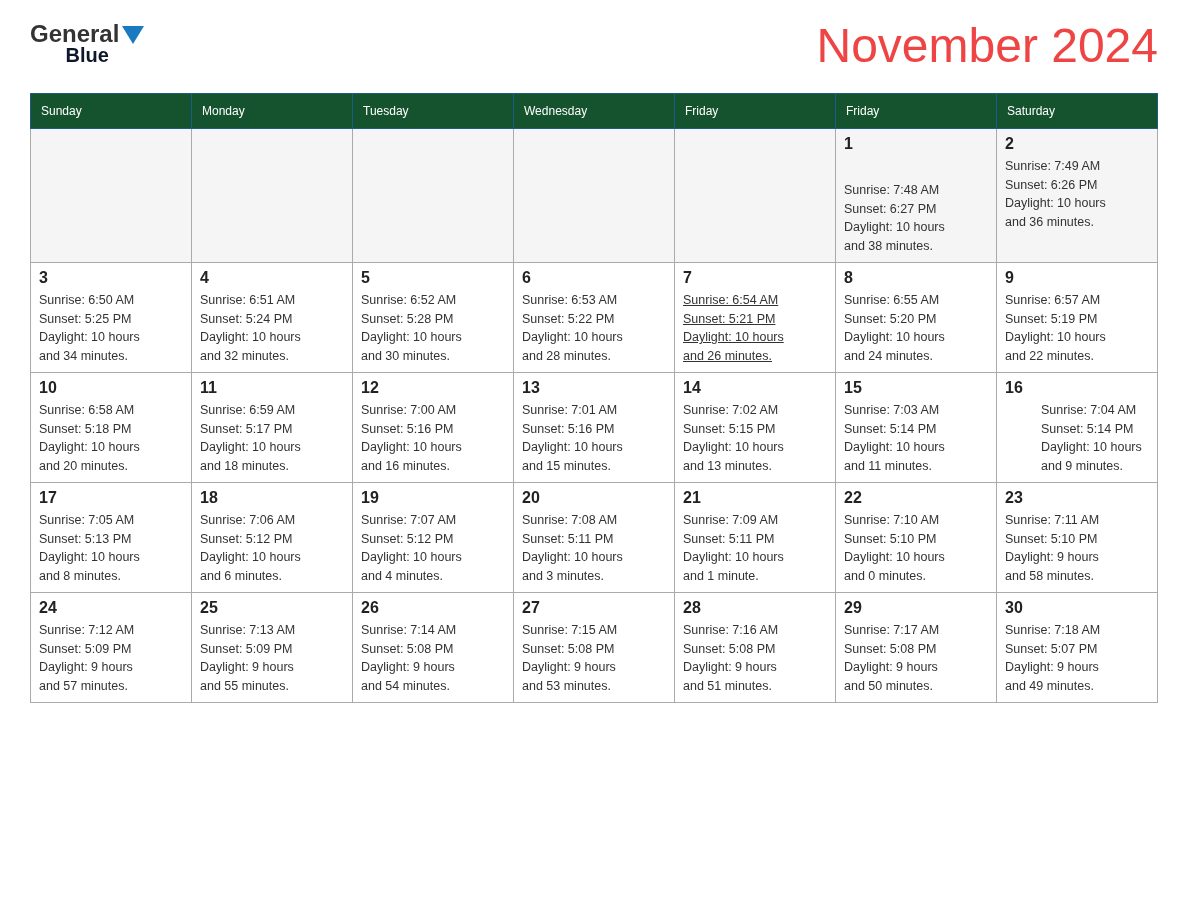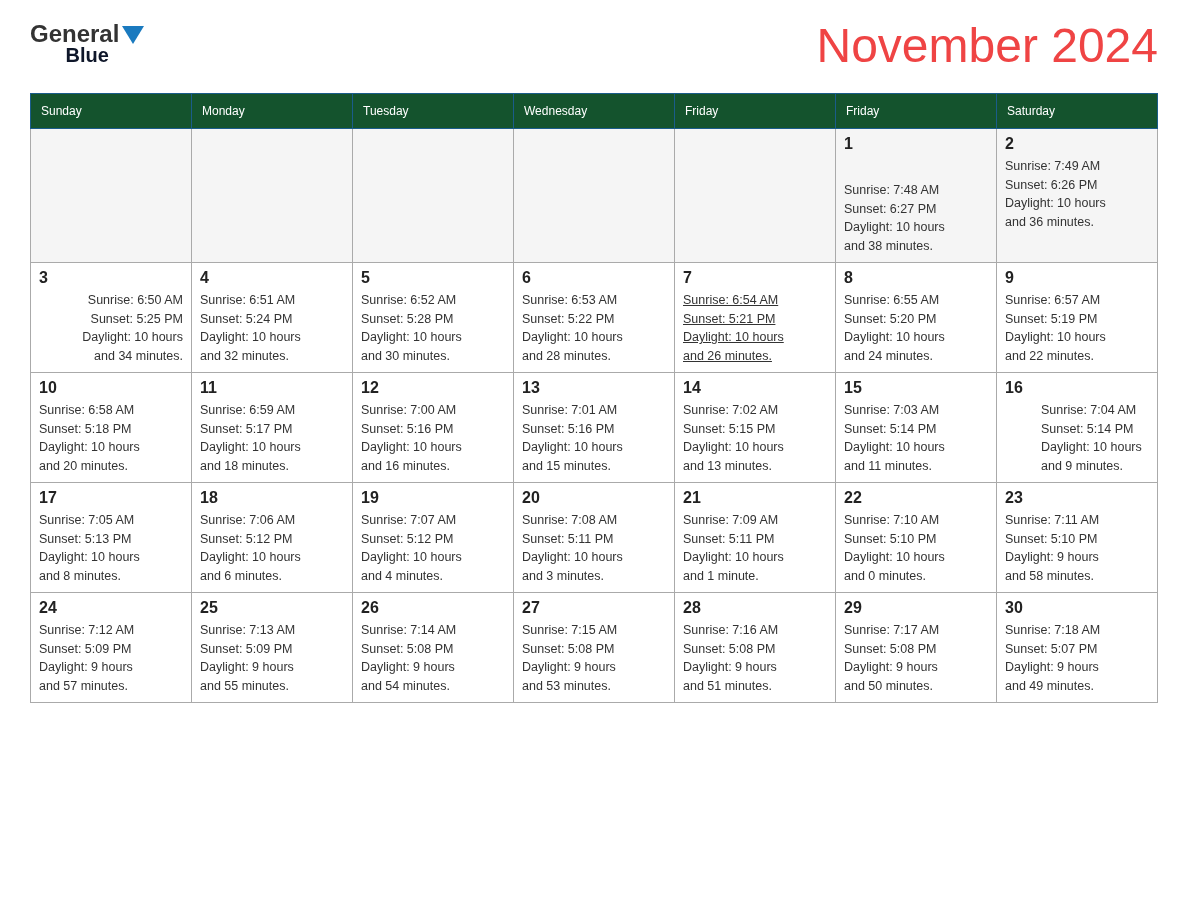--- a/index.html
+++ b/index.html
@@ -144,21 +144,21 @@
           <span class="day-num">2</span>
           <div class="day-info" style="white-space: pre-line;">Sunrise: 7:49 AM
 Sunset: 6:26 PM
 Daylight: 10 hours
 and 36 minutes.</div>
         </td>
       </tr>
       <tr>
         <td>
           <span class="day-num">3</span>
-          <div class="day-info" style="white-space: pre-line; text-align: right;">Sunrise: 6:50 AM
+          <div class="day-info" style="white-space: pre-line;">Sunrise: 6:50 AM
 Sunset: 5:25 PM
 Daylight: 10 hours
 and 34 minutes.</div>
         </td>
         <td>
           <span class="day-num">4</span>
           <div class="day-info" style="white-space: pre-line;">Sunrise: 6:51 AM
 Sunset: 5:24 PM
 Daylight: 10 hours
 and 32 minutes.</div>

